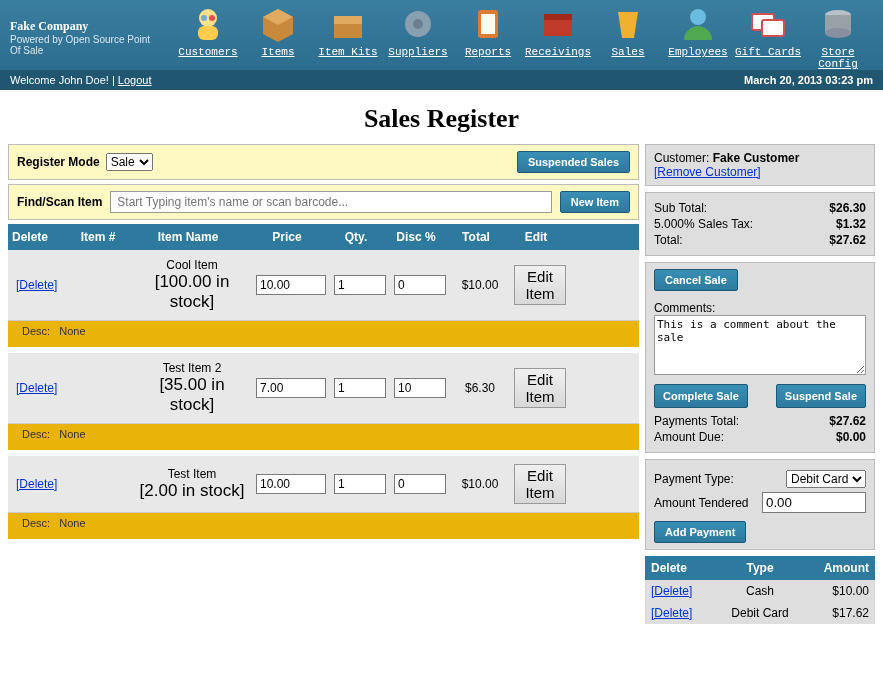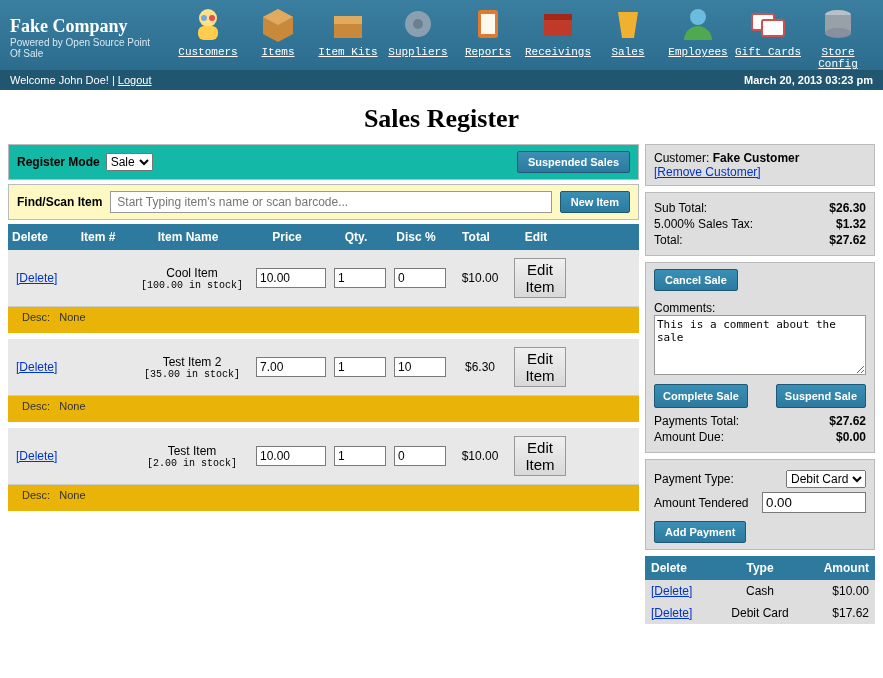--- a/index.html
+++ b/index.html
@@ -2,42 +2,42 @@
 <html><head>
 <meta charset="utf-8">
 <style>
 * { box-sizing: border-box; margin: 0; padding: 0; }
 body { font-family: Arial, Helvetica, sans-serif; font-size: 12px; width: 883px; background: #fff; }
 a { color: #0033cc; text-decoration: underline; cursor: pointer; }
 
 
 .header { background: linear-gradient(#3a7ea0, #2c6d8e); display: flex; align-items: center; padding: 6px 10px 2px 10px; height: 70px; }
 .brand { color: #fff; margin-right: 20px; }
-.brand h1 { font-size: 18px; font-weight: bold; font-family: "Times New Roman", serif; }
+.brand h1 { font-size: 12px; font-weight: bold; font-family: "Times New Roman", serif; }
 .brand .tagline { font-size: 10px; color: #d8e8f0; }
 .nav { display: flex; margin-left: auto; }
 .nav-item { width: 70px; text-align: center; color: #fff; font-size: 11px; cursor: pointer; font-family: Liberation Mono, monospace; }
 .nav-item .nav-icon { width: 40px; height: 40px; margin: 0 auto 2px auto; display: flex; align-items: center; justify-content: center; }
 .nav-item .nav-label { text-decoration: underline; }
 
 
 .statusbar { background: #20566f; color: #fff; display: flex; padding: 4px 10px; font-size: 11px; }
 .statusbar a { color: #fff; }
 .statusbar .datetime { margin-left: auto; font-weight: bold; }
 
 
 .page-title { text-align: center; font-family: "Times New Roman", serif; font-size: 26px; font-weight: bold; padding: 14px 0 10px 0; }
 
 
 .content { display: flex; padding: 0 8px; gap: 6px; }
 .main { flex: 1; }
 .side { width: 230px; }
 
 
-.mode-row { background: #14b8a6; border: 1px solid #bbb; padding: 6px 8px; display: flex; align-items: center; margin-bottom: 4px; }
+.mode-row { background: #fef9c3; border: 1px solid #bbb; padding: 6px 8px; display: flex; align-items: center; margin-bottom: 4px; }
 .mode-row label { font-weight: bold; margin-right: 6px; }
 .mode-row select { font-size: 12px; }
 .btn-blue { background: linear-gradient(#3a8fb5, #2d7a9e); color: #fff; border: 1px solid #1d5876; padding: 4px 10px; font-size: 11px; cursor: pointer; border-radius: 2px; font-weight: bold; }
 .btn-gray { background: linear-gradient(#f0f0f0, #d8d8d8); border: 1px solid #999; padding: 2px 6px; font-size: 15px; cursor: pointer; }
 
 
 .find-row { background: #fef9c3; border: 1px solid #bbb; padding: 6px 8px; display: flex; align-items: center; margin-bottom: 4px; gap: 8px; }
 .find-row label { font-weight: bold; }
 .find-row input { flex: 1; padding: 3px 6px; font-size: 12px; border: 1px solid #999; }
 
@@ -49,21 +49,21 @@
 .col-name { width: 120px; text-align: center; }
 .col-price { width: 78px; text-align: center; }
 .col-qty { width: 60px; text-align: center; }
 .col-disc { width: 60px; text-align: center; }
 .col-total { width: 60px; text-align: center; }
 .col-edit { width: 60px; text-align: center; }
 
 .item-row { background: #e8e8e8; display: flex; align-items: center; padding: 8px 4px; border-bottom: 1px solid #ccc; }
 .item-row > div { padding: 0 4px; }
 .item-row .item-name { text-align: center; }
-.item-row .item-stock { font-size: 10px; font-family: Liberation Mono, monospace; }
+.item-row .item-stock { font-size: 17px; }
 .item-row input { width: 100%; padding: 2px 3px; font-size: 12px; border: 1px solid #7a7a7a; }
 .item-desc { background: #eab308; padding: 4px 10px 10px 14px; font-size: 11px; color: #333; margin-bottom: 6px; }
 .item-desc .dl { font-weight: normal; }
 
 
 .panel { background: #dedede; border: 1px solid #bbb; padding: 6px 8px; margin-bottom: 6px; }
 .panel .lbl { display: inline-block; }
 .cust-name { font-weight: bold; }
 .totals-row { display: flex; margin: 2px 0; }
 .totals-row .tval { margin-left: auto; font-weight: bold; }

